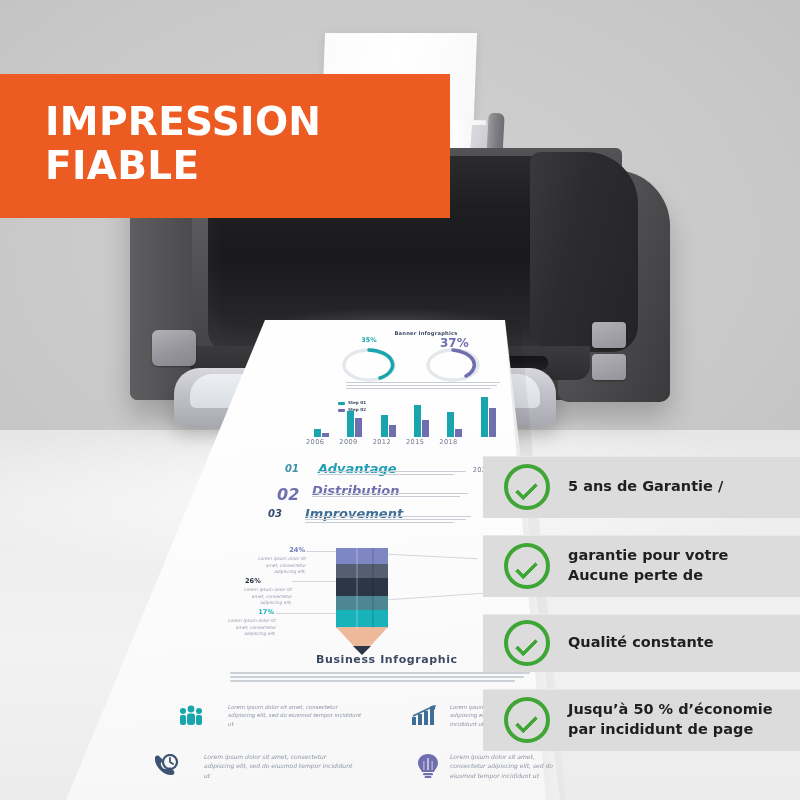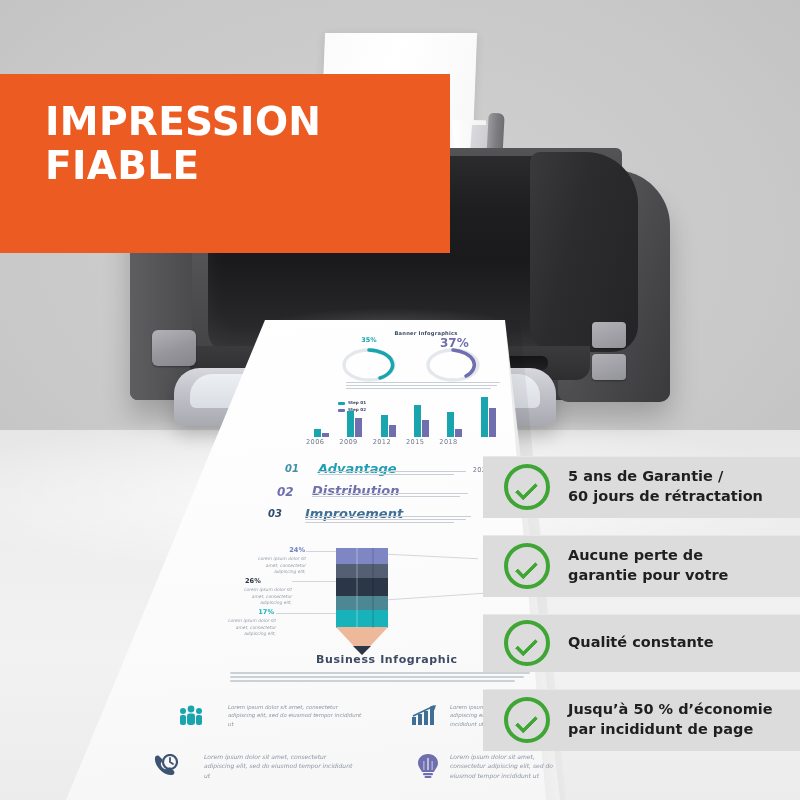--- a/index.html
+++ b/index.html
@@ -121,21 +121,21 @@
   .fcard.two{height:62px;}
   .fcard.one{height:58px;}
   .chk{flex:0 0 auto;width:38px;height:38px;border-radius:50%;border:4px solid #3fa535;
     margin-left:21px;margin-right:18px;position:relative;background:transparent;}
   .chk:after{content:"";position:absolute;left:8px;top:15px;width:17px;height:8px;
     border-left:4.5px solid #3fa535;border-bottom:4.5px solid #3fa535;
     transform:rotate(-45deg);border-radius:1px;}
   .ftxt{font-family:"DejaVu Sans",sans-serif;font-weight:bold;font-size:14.5px;color:#1f1f1f;line-height:1.36;}
 
   
-  .banner{position:absolute;left:0;top:74px;width:450px;height:179px;background:#ec5b21;}
+  .banner{position:absolute;left:0;top:74px;width:450px;height:144px;background:#ec5b21;}
   .banner h1{margin:0;padding:26px 0 0 45px;color:#ffffff;
     font-family:"DejaVu Sans",sans-serif;font-weight:bold;font-size:39px;line-height:1.14;letter-spacing:.3px;}
 </style>
 </head>
 <body>
 
 <div id="stage">
 
   <div class="floor"></div>
   <div class="floor-glow"></div>
@@ -216,21 +216,21 @@
         <div class="yr" style="left: 172.667px; top: 0px; margin-top: 28px;">2021</div>
       </div>
 
     <div class="num" style="left:285px;top:143px;color:#3f8fa8;font-size:10px;">01</div>
     <div class="hd" style="left:318px;top:141px;color:#1f9fb5;">Advantage</div>
     <div class="lines" style="left:318px;top:151px;width:148px;">
       <i style="width:100%"></i>
         <i style="width:92%"></i>
     </div>
 
-    <div class="num" style="left:277px;top:165px;color:#6f6fb0;font-size:12px;">02</div>
+    <div class="num" style="left:277px;top:165px;color:#6f6fb0;font-size:16px;">02</div>
     <div class="hd" style="left:312px;top:163px;color:#6f6fb0;">Distribution</div>
     <div class="lines" style="left:312px;top:173px;width:156px;">
       <i style="width:100%"></i>
         <i style="width:95%"></i>
     </div>
 
     <div class="num" style="left:268px;top:188px;color:#2f4a6b;font-size:10px;">03</div>
     <div class="hd" style="left:305px;top:186px;color:#3f6f96;">Improvement</div>
     <div class="lines" style="left:305px;top:196px;width:166px;">
       <i style="width:100%"></i>
@@ -317,28 +317,27 @@
     </svg>
     <div class="blurb" style="left:450px;top:432px;width:110px;font-size:6px;">Lorem ipsum dolor sit amet, consectetur adipiscing elit, sed do eiusmod tempor incididunt ut</div>
 
   </div>
 
   <div class="features">
     <div class="fcard two">
       <div class="chk"></div>
       <div class="ftxt">
         <div>5 ans de Garantie /</div>
-        <div>60 jours de rétractation</div>
       </div>
     </div>
     <div class="fcard two">
       <div class="chk"></div>
       <div class="ftxt">
+        <div>garantie pour votre</div>
         <div>Aucune perte de</div>
-        <div>garantie pour votre</div>
       </div>
     </div>
     <div class="fcard one">
       <div class="chk"></div>
       <div class="ftxt">
         <div>Qualité constante</div>
       </div>
     </div>
     <div class="fcard two">
       <div class="chk"></div>

